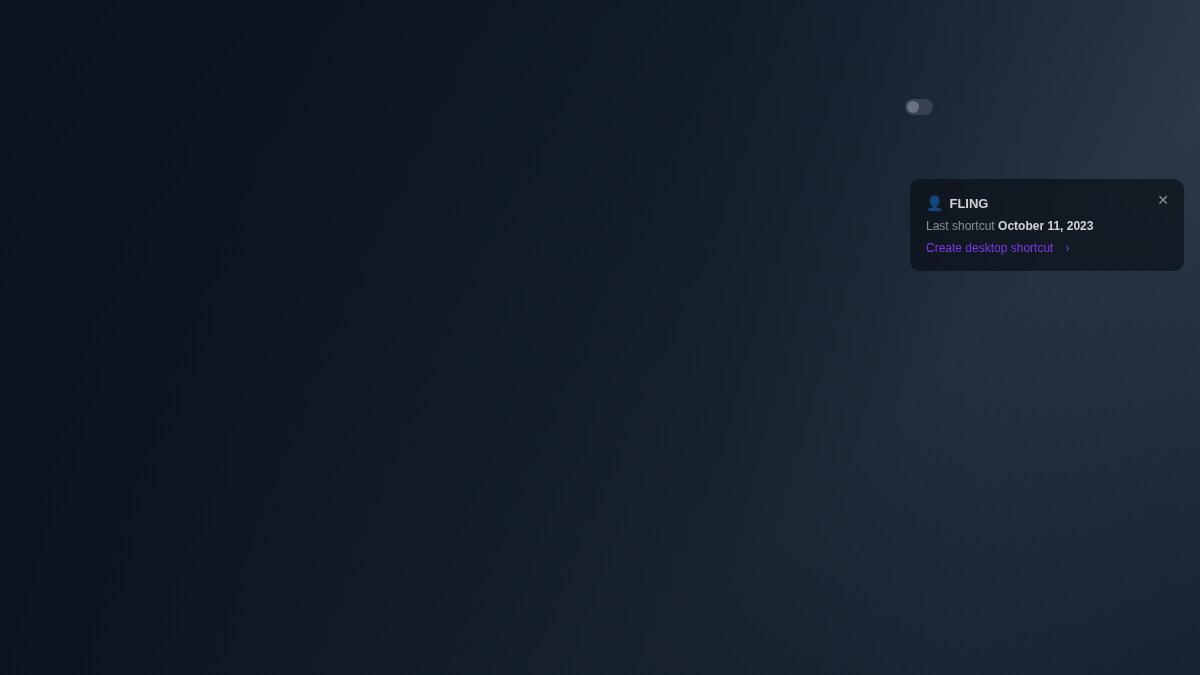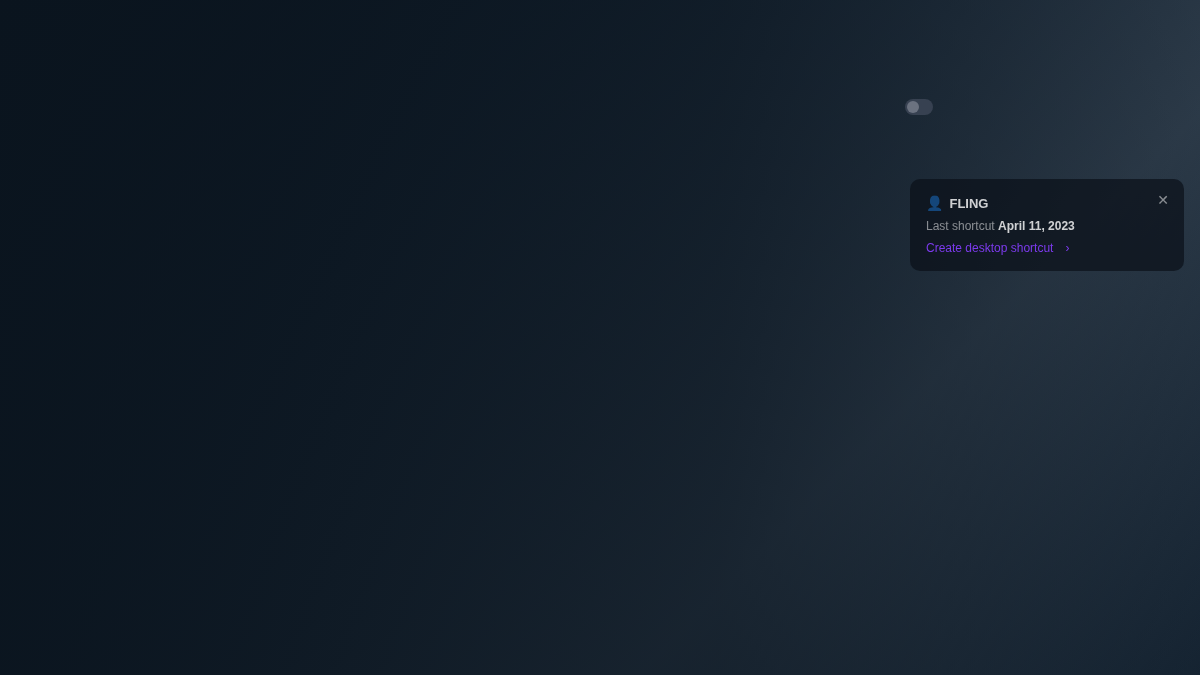--- a/index.html
+++ b/index.html
@@ -700,21 +700,21 @@
         <div class="info-card-close">✕</div>
 
 
         <div class="info-author">
           <span class="author-icon">👤</span>
           <span class="author-name">FLING</span>
         </div>
 
         <div class="info-updated">
           <span>Last shortcut</span>
-          <strong>April 11, 2023</strong>
+          <strong>October 11, 2023</strong>
         </div>
 
         <div class="create-shortcut">
           <span>Create desktop shortcut</span>
           <span>›</span>
         </div>
       </div>
     </div>
 
   </div>

